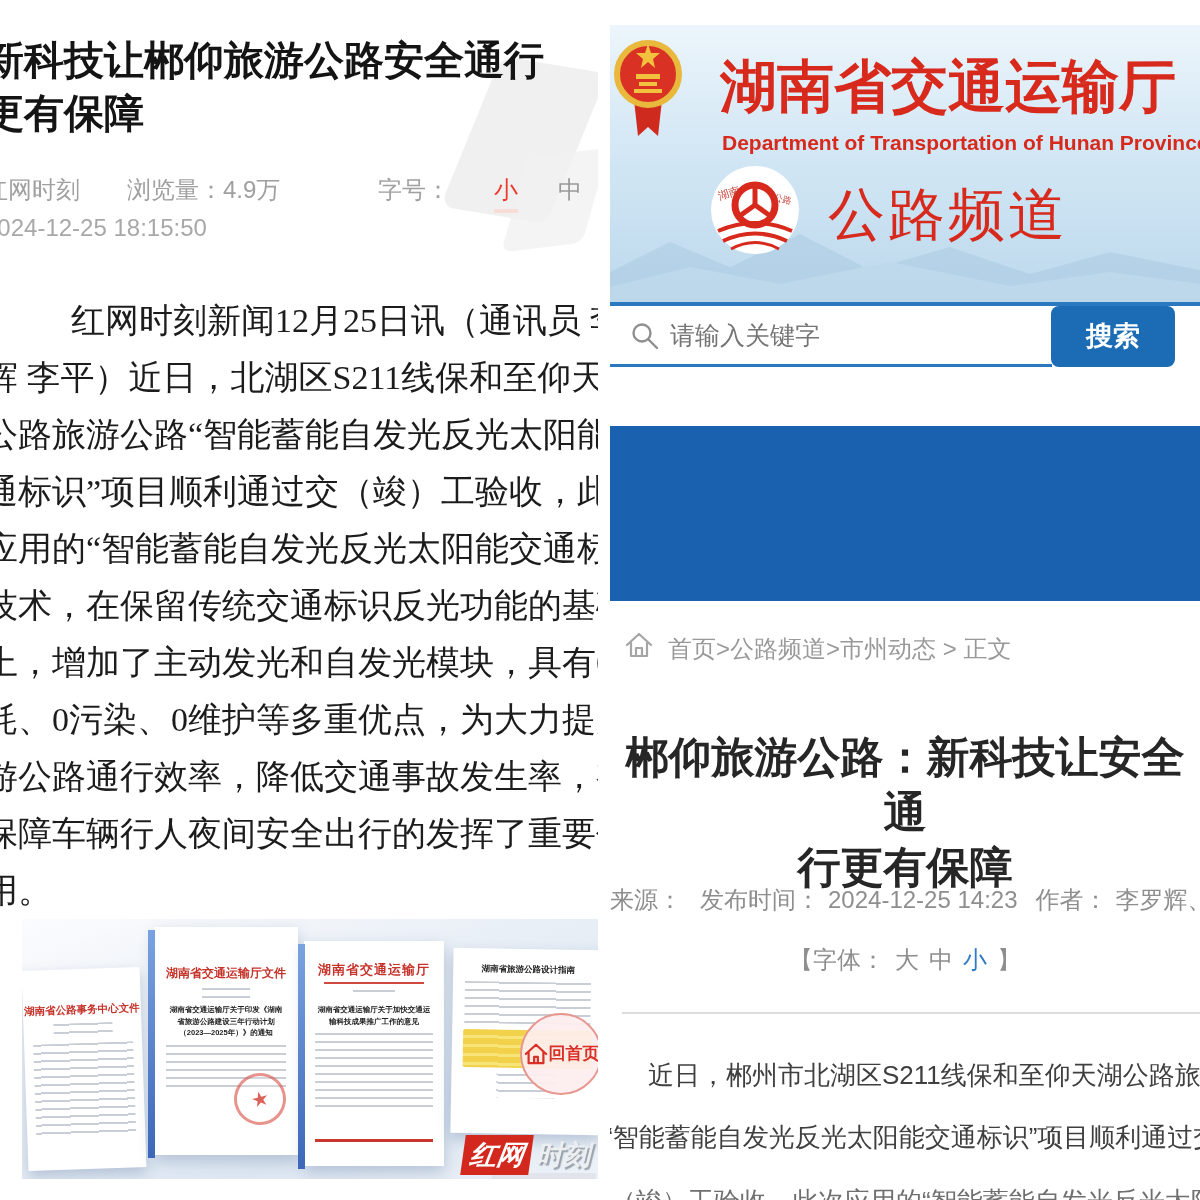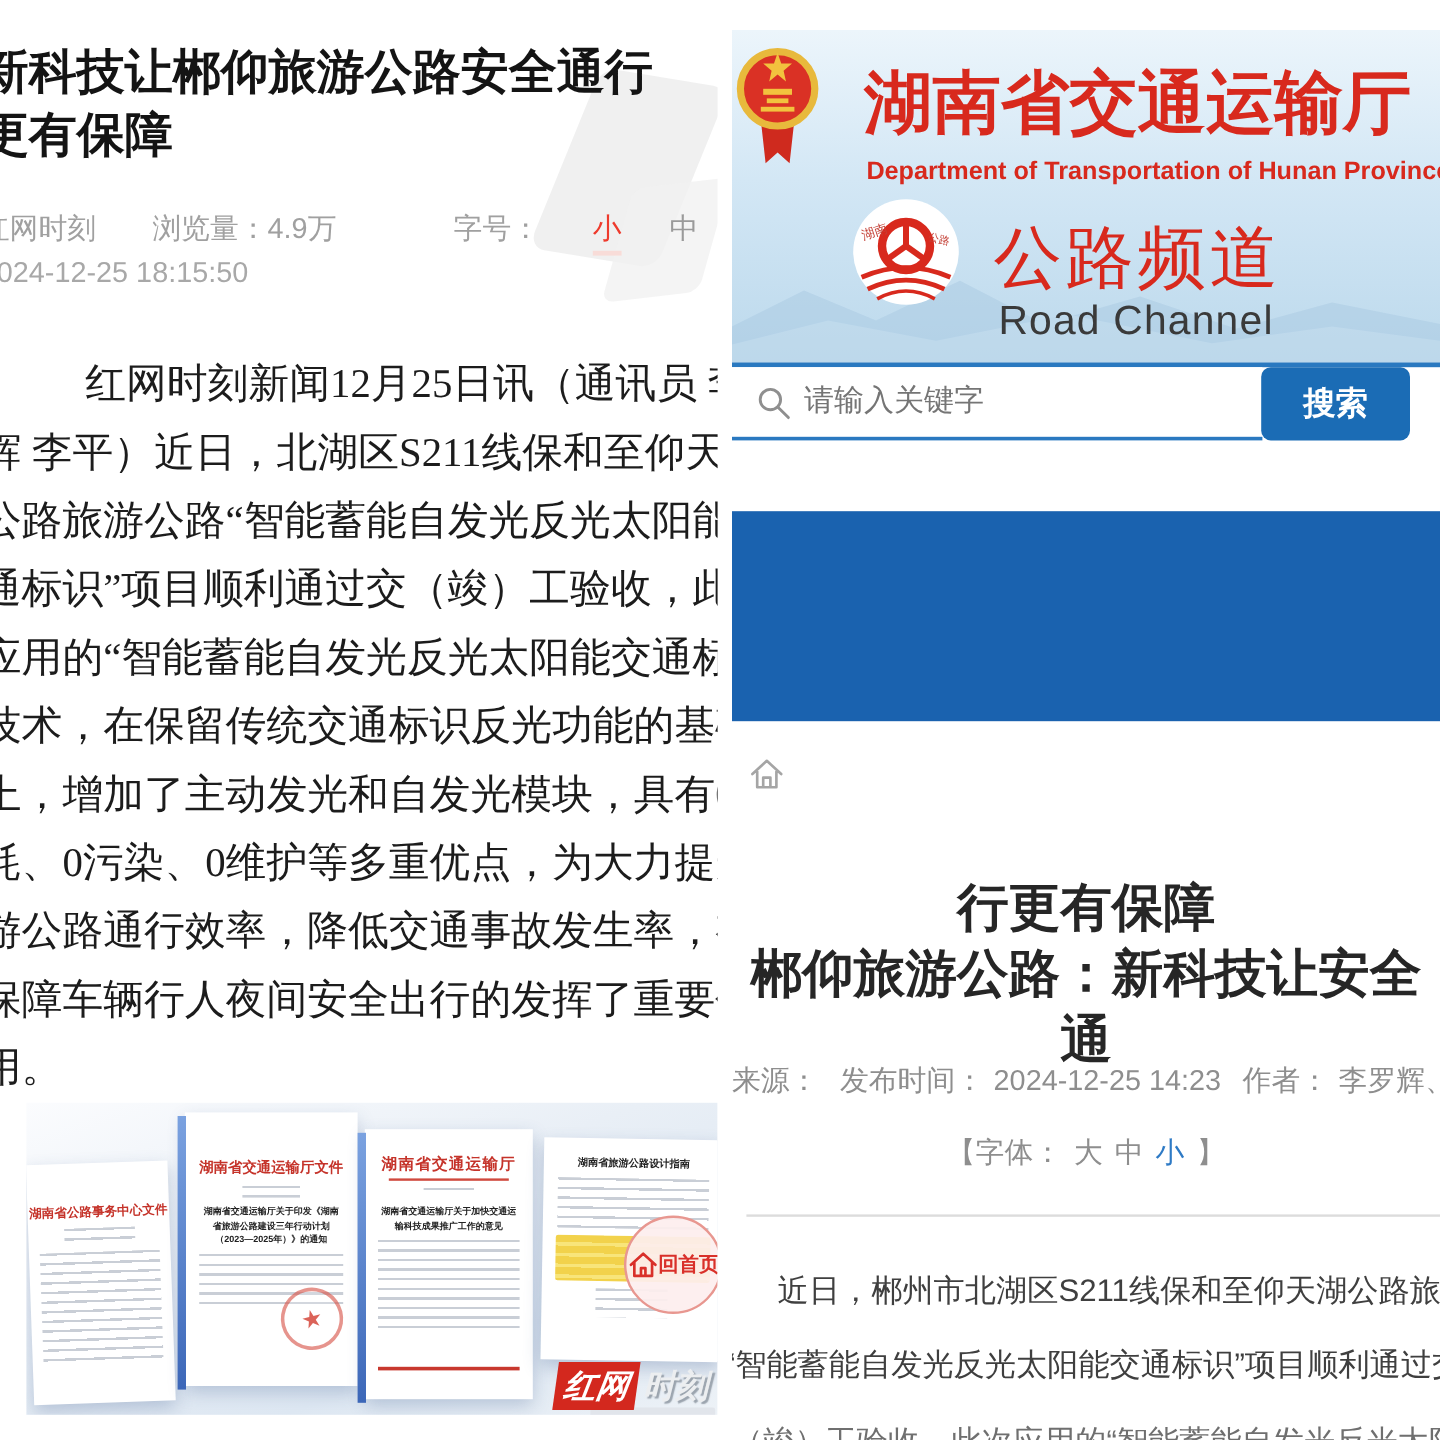--- a/index.html
+++ b/index.html
@@ -63,21 +63,21 @@
   .chan-cn{position:absolute;left:218px;top:152px;font-size:57px;font-weight:normal;color:#d8291d;
        letter-spacing:3px;white-space:nowrap;}
   .chan-en{position:absolute;left:222px;top:222px;font-size:34px;line-height:40px;color:#3a3a3a;
        letter-spacing:1px;white-space:nowrap;}
   .emblem{position:absolute;left:3px;top:3px;}
   .roadlogo{position:absolute;left:100px;top:140px;}
   .searchbox{position:absolute;left:0;top:306px;width:442px;height:61px;background:#fff;
        border-bottom:3px solid #2a79c0;box-sizing:border-box;}
   .searchbox svg{position:absolute;left:20px;top:15px;}
   .searchbox input{position:absolute;left:58px;top:5px;width:370px;height:46px;border:none;outline:none;
-       font-size:25px;color:#444;font-family:Liberation Serif, serif;background:transparent;}
+       font-size:25px;color:#444;font-family:Liberation Sans, sans-serif;background:transparent;}
   .search-btn{position:absolute;left:441px;top:306px;width:124px;height:61px;background:#1b6cb5;
        border-radius:8px;color:#fff;font-size:27px;font-weight:bold;text-align:center;line-height:61px;}
   .nav{position:absolute;left:0;top:426px;width:590px;height:175px;background:#1a62af;}
   .nav-item{position:absolute;color:#fff;font-size:29px;white-space:nowrap;}
   .crumb-ic{position:absolute;left:13px;top:630px;}
   .crumb-tx{position:absolute;left:58px;top:633px;font-size:24px;color:#999;white-space:nowrap;}
   .a-title{position:absolute;left:0;top:730px;width:590px;text-align:center;font-size:43px;
        line-height:55px;font-weight:bold;color:#262626;}
   .a-meta{position:absolute;left:0;top:884px;width:620px;font-size:24px;color:#8e8e8e;white-space:nowrap;}
   .a-meta .m-gap{margin-left:18px;}
@@ -199,21 +199,20 @@
         <line x1="45" y1="40" x2="31" y2="50" stroke="#d8291d" stroke-width="5"></line>
         <line x1="45" y1="40" x2="59" y2="50" stroke="#d8291d" stroke-width="5"></line>
         <path d="M8 66 Q45 50 82 66" fill="none" stroke="#d8291d" stroke-width="4"></path>
         <path d="M13 76 Q45 61 77 76" fill="none" stroke="#d8291d" stroke-width="4"></path>
         <path d="M21 84 Q45 71 69 84" fill="none" stroke="#d8291d" stroke-width="3"></path>
         <text x="8" y="34" font-size="11" fill="#c44036" transform="rotate(-18 12 30)">湖南</text>
         <text x="64" y="36" font-size="9" fill="#c44036" transform="rotate(14 68 32)">公路</text>
       </svg>
 
       <div class="chan-cn">公路频道</div>
-      <div class="chan-en">Road Channel</div>
     </div>
 
     <div class="searchbox">
       <svg width="30" height="30" viewBox="0 0 30 30">
         <circle cx="12" cy="12" r="8.5" fill="none" stroke="#8f8f8f" stroke-width="2.4"></circle>
         <line x1="18.5" y1="18.5" x2="27" y2="27" stroke="#8f8f8f" stroke-width="2.4" stroke-linecap="round"></line>
       </svg>
       <input type="text" placeholder="请输入关键字" style="">
     </div>
     <div class="search-btn">搜索</div>
@@ -223,24 +222,25 @@
       <div class="nav-item" style="left:228px;top:452px;">公路概况</div>
       <div class="nav-item" style="left:432px;top:452px;">公路概况</div>
       <div class="nav-item" style="left:27px;top:542px;">公路要闻</div>
       <div class="nav-item" style="left:228px;top:542px;">出行服务</div>
       <div class="nav-item" style="left:432px;top:542px;">公路文明</div>
     </div>
 
     <svg class="crumb-ic" width="32" height="30" viewBox="0 0 32 30">
       <path d="M4 15 L16 4 L28 15 M8 13 V26 H24 V13 M13 26 V18 H19 V26" fill="none" stroke="#a5a5a5" stroke-width="2.2" stroke-linecap="round" stroke-linejoin="round"></path>
     </svg>
+    <div class="crumb-tx">首页&gt;公路频道&gt;市州动态 &gt; 正文</div>
 
     <div class="a-title">
+      <div>郴仰旅游公路：新科技让安全通</div>
       <div>行更有保障</div>
-      <div>郴仰旅游公路：新科技让安全通</div>
     </div>
 
     <div class="a-meta"><span>来源：</span><span class="m-gap">发布时间：</span><span class="m-s">2024-12-25 14:23</span><span class="m-gap">作者：</span><span class="m-s">李罗辉、李平</span></div>
 
     <div class="a-font"><span>【字体：</span><span>大</span><span>中</span><span class="f-blue">小</span><span>】</span></div>
 
     <div class="a-div"></div>
 
     <div class="a-body ab1">近日，郴州市北湖区S211线保和至仰天湖公路旅游公路</div>
     <div class="a-body ab2">“智能蓄能自发光反光太阳能交通标识”项目顺利通过交</div>

